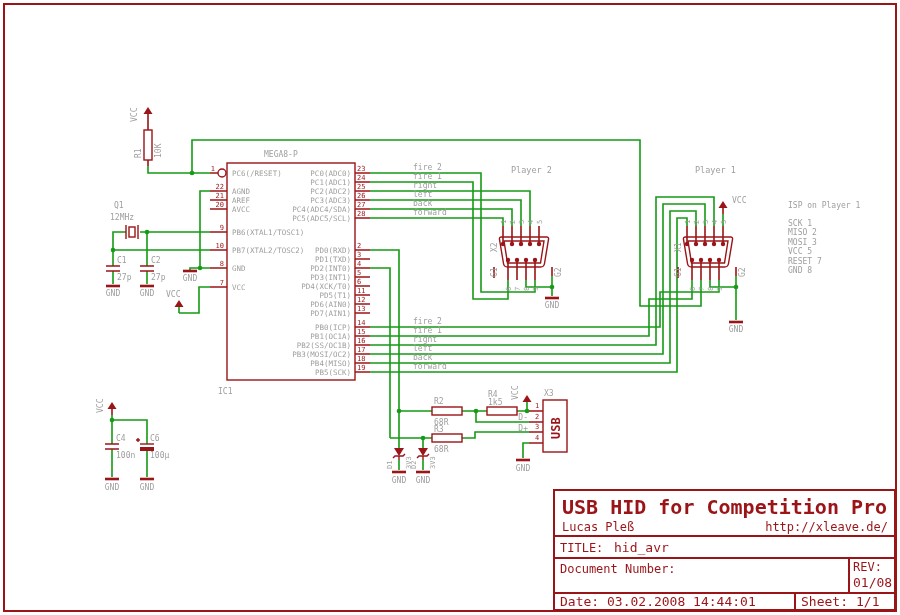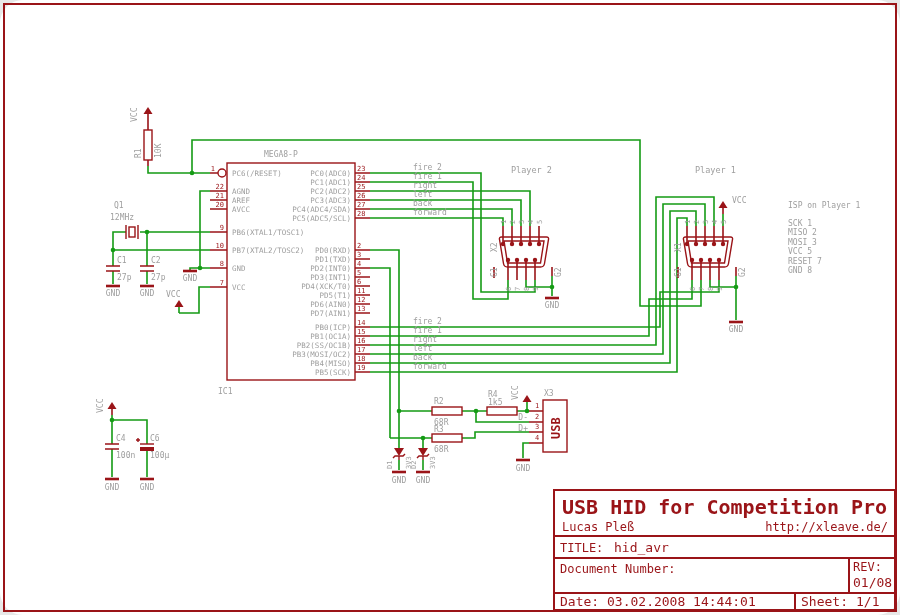--- a/index.html
+++ b/index.html
@@ -1,16 +1,16 @@
 <!DOCTYPE html>
 <html><head>
 <meta charset="utf-8">
 <style>
   html,body{margin:0;padding:0;background:#e8e8e8;}
-  #page{width:900px;height:615px;background:#ffffff;position:relative;font-family:"DejaVu Sans Mono","Liberation Mono",monospace;border-radius:23px;}
+  #page{width:900px;height:615px;background:#ffffff;position:relative;font-family:"DejaVu Sans Mono","Liberation Mono",monospace;}
   svg{position:absolute;left:0;top:0;}
   text{font-family:"DejaVu Sans Mono","Liberation Mono",monospace;}
   .gray{fill:#9e9e9e;}
   .mar{fill:#9a1418;}
   .t7{font-size:7px;}
   .t75{font-size:7.5px;}
   .t8{font-size:8px;}
   .t85{font-size:8.5px;}
   .t12{font-size:12px;}
   .t13{font-size:13px;}

